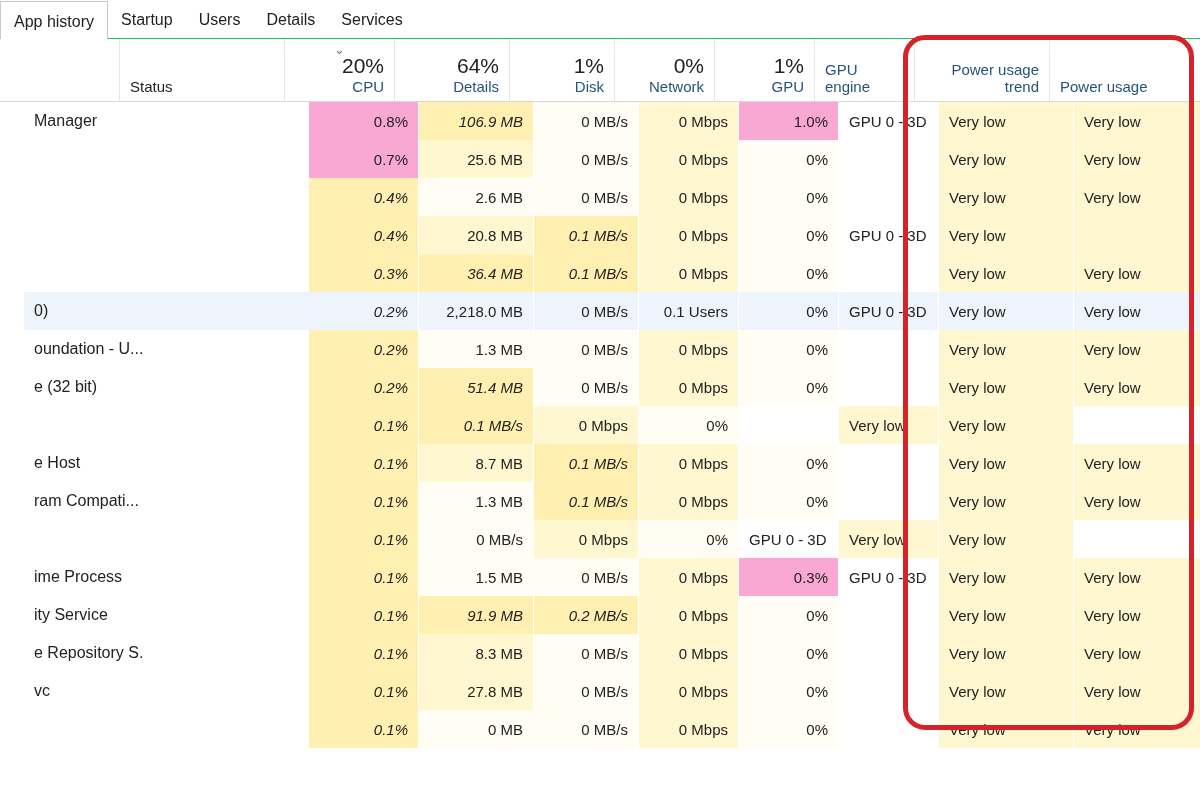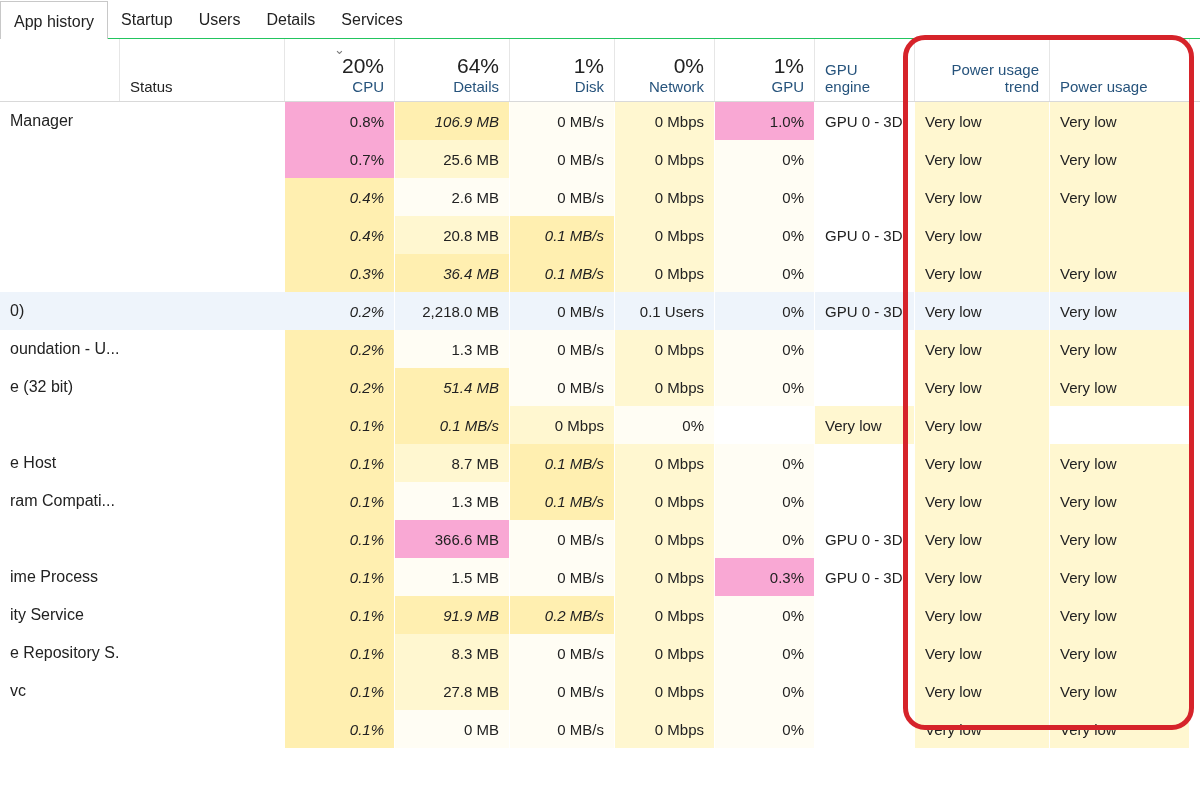--- a/index.html
+++ b/index.html
@@ -66,20 +66,21 @@
   }
   .hdr-status .label { color:#222; font-size:15px; }
   .hdr-power .label, .hdr-trend .label { color:#26537c; font-size:15px; }
   
   .rows { }
   .row {
     display: grid;
     grid-template-columns: 120px 165px 110px 115px 105px 100px 100px 100px 135px 140px;
     height: 38px;
     align-items:center;
+    padding-left:24px;
   }
   .row > div {
     height:100%;
     display:flex;
     align-items:center;
     padding: 0 10px;
     box-sizing:border-box;
     border-right: 1px solid #ffffff;
     overflow:hidden;
     white-space:nowrap;
@@ -293,21 +294,20 @@
       <div class="c-net h1">0 Mbps</div>
       <div class="c-gpu h0">0%</div>
       <div class="c-gpueng"></div>
       <div class="c-power h1">Very low</div>
       <div class="c-trend h1">Very low</div>
     </div>
     <div class="row">
       <div class="c-name"></div>
       <div class="c-status"></div>
       <div class="c-cpu h2">0.1%</div>
-      <div class="c-mem h3">366.6 MB</div>
       <div class="c-disk h0">0 MB/s</div>
       <div class="c-net h1">0 Mbps</div>
       <div class="c-gpu h0">0%</div>
       <div class="c-gpueng">GPU 0 - 3D</div>
       <div class="c-power h1">Very low</div>
       <div class="c-trend h1">Very low</div>
     </div>
     <div class="row">
       <div class="c-name">ime Process</div>
       <div class="c-status"></div>

